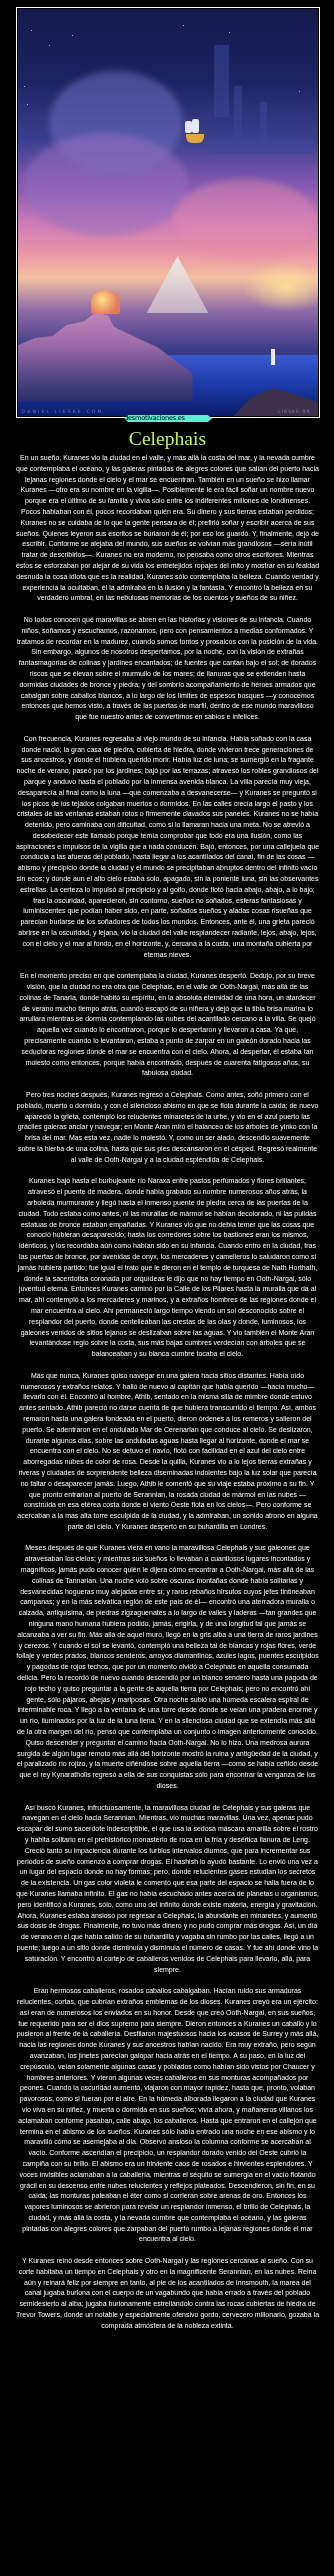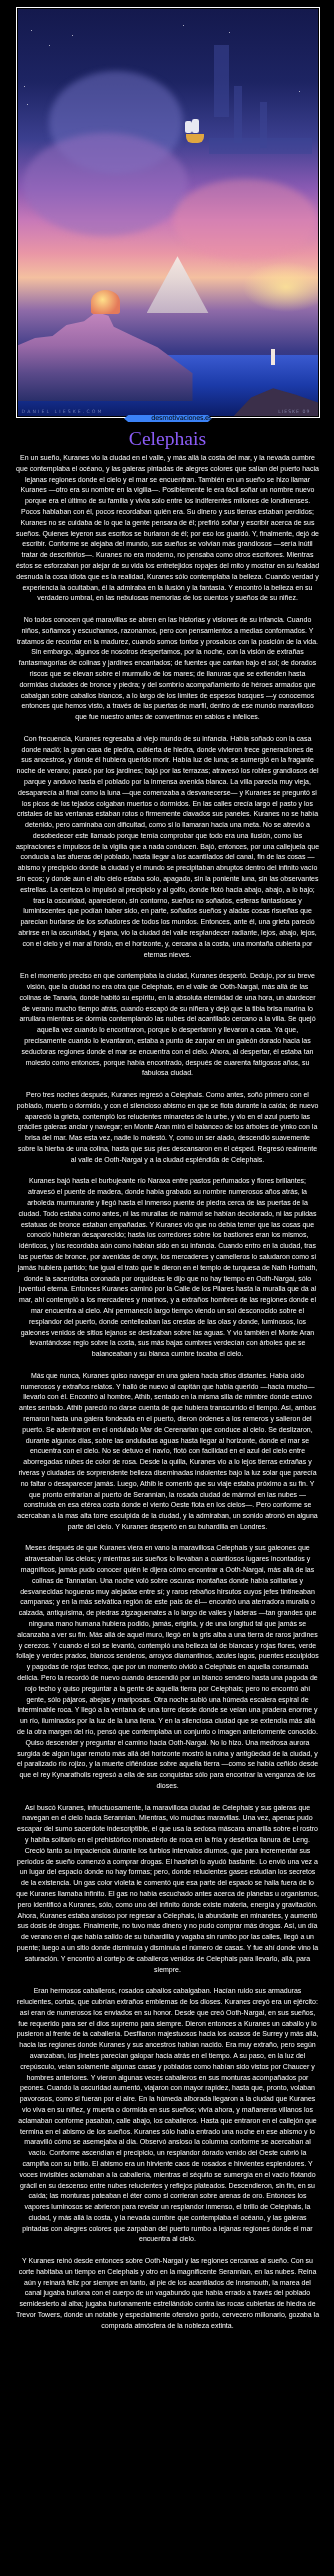--- a/index.html
+++ b/index.html
@@ -27,27 +27,27 @@
   .dome { position: absolute; left: 73px; top: 281px; width: 29px; height: 24px; background: radial-gradient(circle at 40% 40%, #ffe08a, #e47a5a 70%); border-radius: 50% 50% 10% 10%; }
   .mountain { position: absolute; left: 129px; top: 247px; width: 62px; height: 57px; background: linear-gradient(180deg, #f5efe8, #c8b9c8); clip-path: polygon(50% 0, 100% 100%, 0 100%); opacity: .9; }
   .sea { position: absolute; left: 0; right: 0; top: 346px; bottom: 0; background: linear-gradient(180deg, #3a5ad0 0%, #1b3aa8 50%, #0c1d68 100%); }
   .lighthouse { position: absolute; left: 253px; top: 340px; width: 4.1px; height: 15.5px; background: #f2e8e0; }
   .rocks { position: absolute; left: 216px; top: 376px; width: 88px; height: 31px; background: #3b2f4a; clip-path: polygon(0 100%, 20% 40%, 45% 10%, 70% 30%, 100% 60%, 100% 100%); }
   .credit { position: absolute; bottom: 2.1px; font-size: 4.6px; letter-spacing: 2.1px; color: rgba(180,190,230,0.55); font-family: "DejaVu Sans", sans-serif; }
   .credit.left { left: 4.1px; }
   .credit.right { right: 7.2px; letter-spacing: 1px; }
   .badge {
     position: absolute; left: 124px; top: 415px; width: 88px; height: 7.2px;
-    background: #3b82f6; color: #000; text-align: right; font-size: 6.7px; line-height: 7.2px;
+    background: #5eead4; color: #000; text-align: left; font-size: 6.7px; line-height: 7.2px;
     font-family: "DejaVu Sans", sans-serif; letter-spacing: -0.3px;
     clip-path: polygon(5% 0, 95% 0, 100% 50%, 95% 100%, 5% 100%, 0 50%);
   }
   .title {
     position: absolute; left: 0; top: 427px; width: 335px; text-align: center;
-    font-family: "Liberation Serif", "DejaVu Serif", serif; font-size: 19.6px; line-height: 23px; color: #8b5cf6;
+    font-family: "Liberation Serif", "DejaVu Serif", serif; font-size: 19.6px; line-height: 23px; color: #bef264;
   }
   .body {
     position: absolute; left: 15.5px; top: 453px; width: 304px; text-align: center;
     font-family: "Liberation Sans", "DejaVu Sans", sans-serif; font-size: 7px; line-height: 10.8px; color: #fff;
   }
   .body p { margin: 0 0 10.8px 0; }
 </style>
 </head>
 <body>
 

